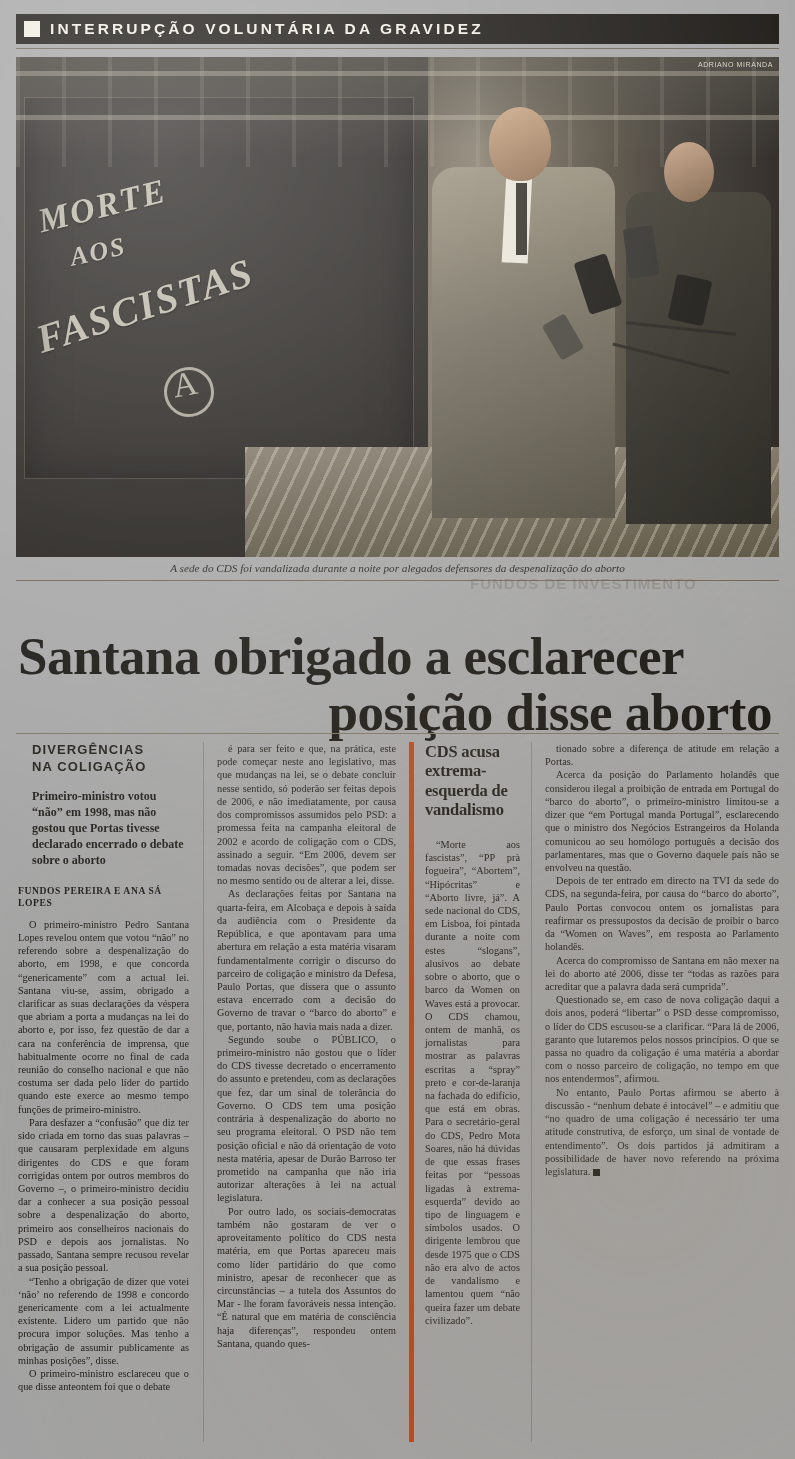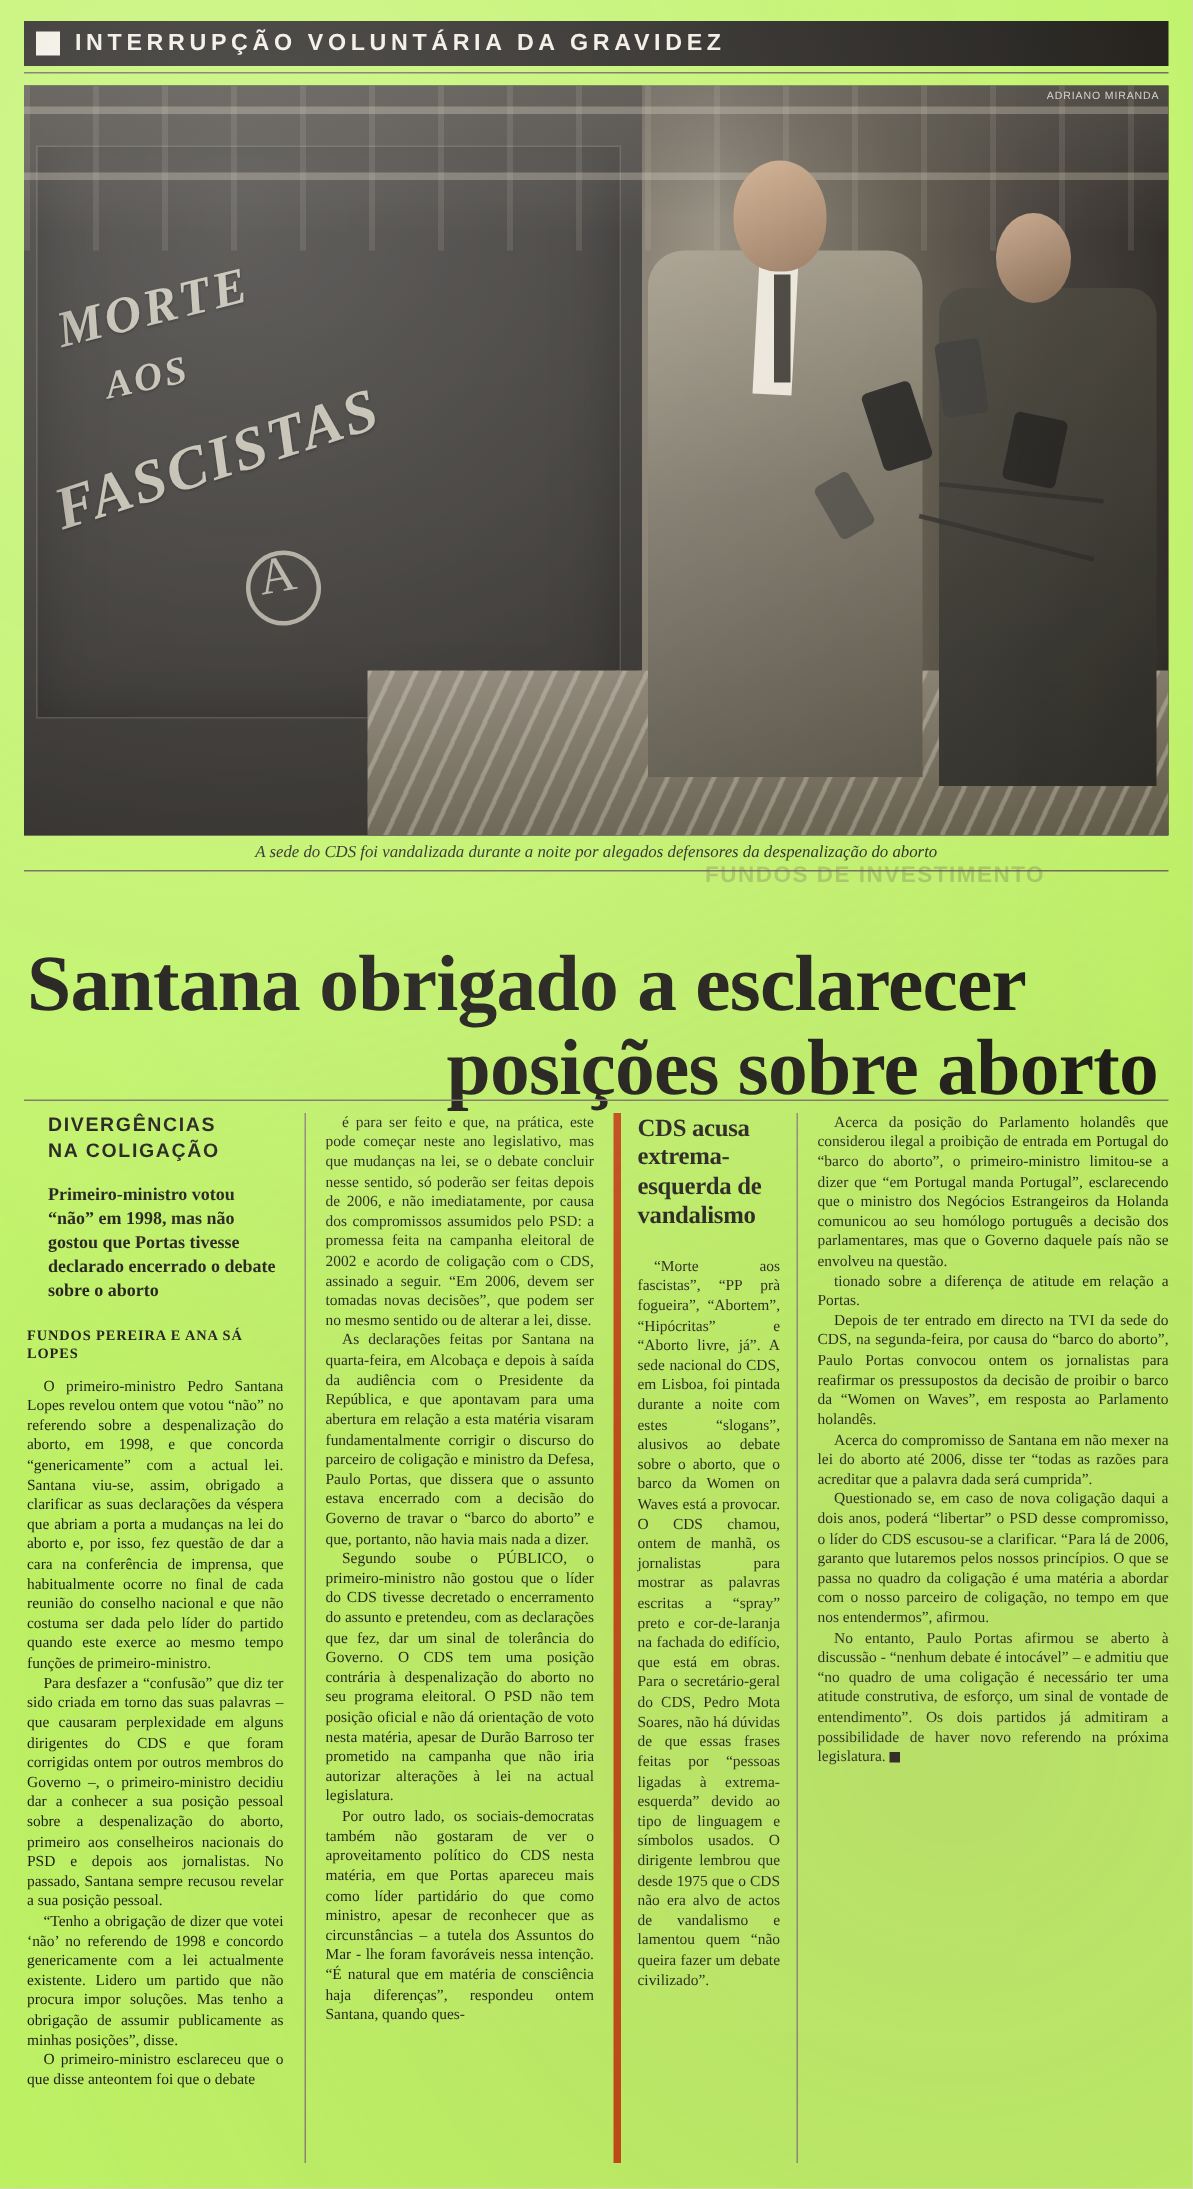--- a/index.html
+++ b/index.html
@@ -4,21 +4,21 @@
 <style>
   html, body {
     margin: 0;
     padding: 0;
     background: #d9d2c4;
   }
   .page {
     position: relative;
     width: 795px;
     height: 1459px;
-    background: #bef264;
+    background: #a3a3a3;
     overflow: hidden;
     font-family: "Liberation Serif", serif;
     color: #1a1713;
   }
   
   .page::before {
     content: "";
     position: absolute;
     inset: 0;
     pointer-events: none;
@@ -434,21 +434,21 @@
     <div class="credit">ADRIANO MIRANDA</div>
   </div>
 
   <div class="caption">A sede do CDS foi vandalizada durante a noite por alegados defensores da despenalização do aborto</div>
   <div class="rule-caption"></div>
 
   <div class="ghost-text">FUNDOS DE INVESTIMENTO</div>
 
   <h1 class="headline">
     <span class="l1">Santana obrigado a esclarecer</span>
-    <span class="l2">posições sobre aborto</span>
+    <span class="l2">posição disse aborto</span>
   </h1>
   <div class="rule-head"></div>
 
   <div class="columns">
 
     <div class="col c1">
       <div class="kicker" style="white-space: pre-line;">DIVERGÊNCIAS
 NA COLIGAÇÃO</div>
       <div class="standfirst">Primeiro-ministro votou “não” em 1998, mas não gostou que Portas tivesse declarado encerrado o debate sobre o aborto</div>
       <div class="byline">FUNDOS PEREIRA E ANA SÁ LOPES</div>
@@ -464,22 +464,22 @@
       <p>Segundo soube o PÚBLICO, o primeiro-ministro não gostou que o líder do CDS tivesse decretado o encerramento do assunto e pretendeu, com as declarações que fez, dar um sinal de tolerância do Governo. O CDS tem uma posição contrária à despenalização do aborto no seu programa eleitoral. O PSD não tem posição oficial e não dá orientação de voto nesta matéria, apesar de Durão Barroso ter prometido na campanha que não iria autorizar alterações à lei na actual legislatura.</p>
       <p>Por outro lado, os sociais-democratas também não gostaram de ver o aproveitamento político do CDS nesta matéria, em que Portas apareceu mais como líder partidário do que como ministro, apesar de reconhecer que as circunstâncias – a tutela dos Assuntos do Mar - lhe foram favoráveis nessa intenção. “É natural que em matéria de consciência haja diferenças”, respondeu ontem Santana, quando ques-</p>
     </div>
 
     <div class="col c3">
       <div class="subhead">CDS acusa extrema-esquerda de vandalismo</div>
       <p>“Morte aos fascistas”, “PP prà fogueira”, “Abortem”, “Hipócritas” e “Aborto livre, já”. A sede nacional do CDS, em Lisboa, foi pintada durante a noite com estes “slogans”, alusivos ao debate sobre o aborto, que o barco da Women on Waves está a provocar. O CDS chamou, ontem de manhã, os jornalistas para mostrar as palavras escritas a “spray” preto e cor-de-laranja na fachada do edifício, que está em obras. Para o secretário-geral do CDS, Pedro Mota Soares, não há dúvidas de que essas frases feitas por “pessoas ligadas à extrema-esquerda” devido ao tipo de linguagem e símbolos usados. O dirigente lembrou que desde 1975 que o CDS não era alvo de actos de vandalismo e lamentou quem “não queira fazer um debate civilizado”.</p>
     </div>
 
     <div class="col c4">
+      <p>tionado sobre a diferença de atitude em relação a Portas.</p>
       <p>Acerca da posição do Parlamento holandês que considerou ilegal a proibição de entrada em Portugal do “barco do aborto”, o primeiro-ministro limitou-se a dizer que “em Portugal manda Portugal”, esclarecendo que o ministro dos Negócios Estrangeiros da Holanda comunicou ao seu homólogo português a decisão dos parlamentares, mas que o Governo daquele país não se envolveu na questão.</p>
-      <p>tionado sobre a diferença de atitude em relação a Portas.</p>
       <p>Depois de ter entrado em directo na TVI da sede do CDS, na segunda-feira, por causa do “barco do aborto”, Paulo Portas convocou ontem os jornalistas para reafirmar os pressupostos da decisão de proibir o barco da “Women on Waves”, em resposta ao Parlamento holandês.</p>
       <p>Acerca do compromisso de Santana em não mexer na lei do aborto até 2006, disse ter “todas as razões para acreditar que a palavra dada será cumprida”.</p>
       <p>Questionado se, em caso de nova coligação daqui a dois anos, poderá “libertar” o PSD desse compromisso, o líder do CDS escusou-se a clarificar. “Para lá de 2006, garanto que lutaremos pelos nossos princípios. O que se passa no quadro da coligação é uma matéria a abordar com o nosso parceiro de coligação, no tempo em que nos entendermos”, afirmou.</p>
       <p><span>No entanto, Paulo Portas afirmou se aberto à discussão - “nenhum debate é intocável” – e admitiu que “no quadro de uma coligação é necessário ter uma atitude construtiva, de esforço, um sinal de vontade de entendimento”. Os dois partidos já admitiram a possibilidade de haver novo referendo na próxima legislatura.</span><span class="endmark"></span></p>
     </div>
 
   </div>
 </div>
 
 </body></html>

